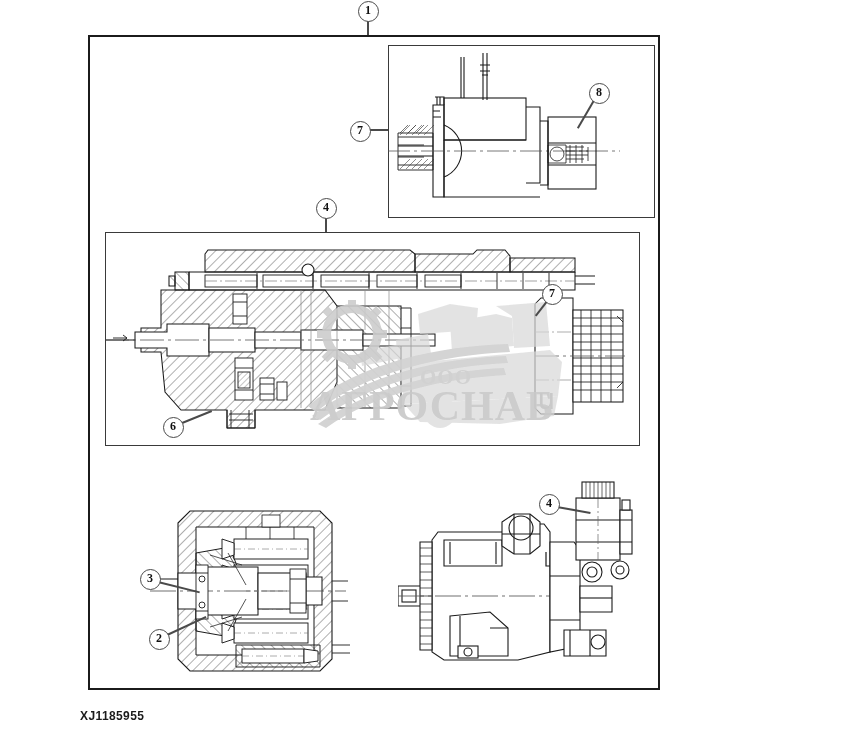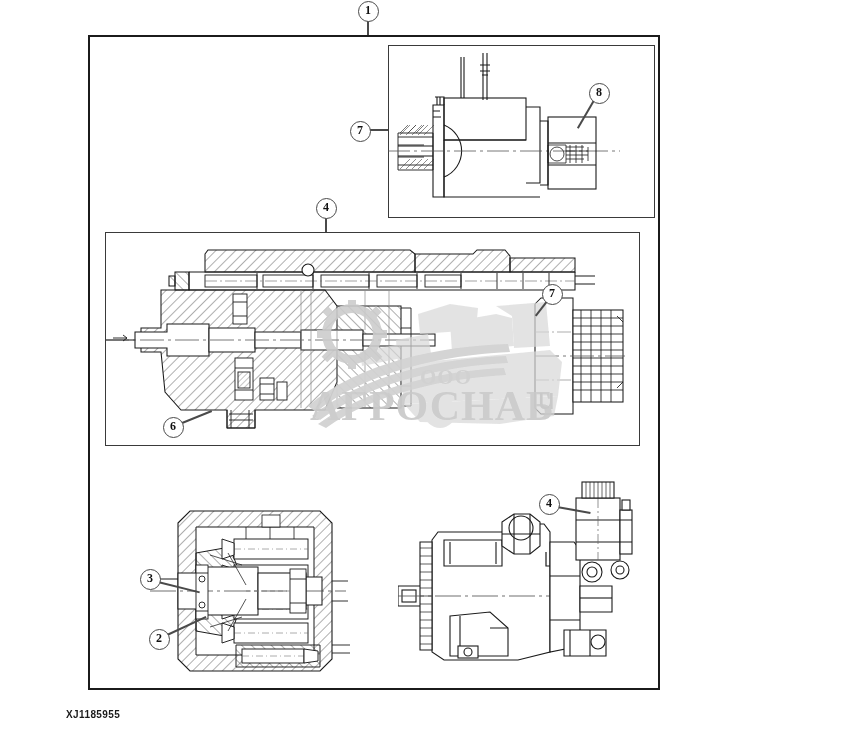--- a/index.html
+++ b/index.html
@@ -60,24 +60,24 @@
   }
   .leader {
     position: absolute;
     background: #4a4a4a;
     z-index: 30;
     transform-origin: 0 50%;
   }
   
   .caption {
     position: absolute;
-    left: 66px;
+    left: 80px;
     top: 709px;
     font-family: "Liberation Sans", sans-serif;
-    font-size: 10px;
+    font-size: 12px;
     font-weight: 700;
     letter-spacing: 0.4px;
     color: #1b1b1b;
   }
   
   .watermark {
     position: absolute;
     left: 300px;
     top: 300px;
     width: 308px;

